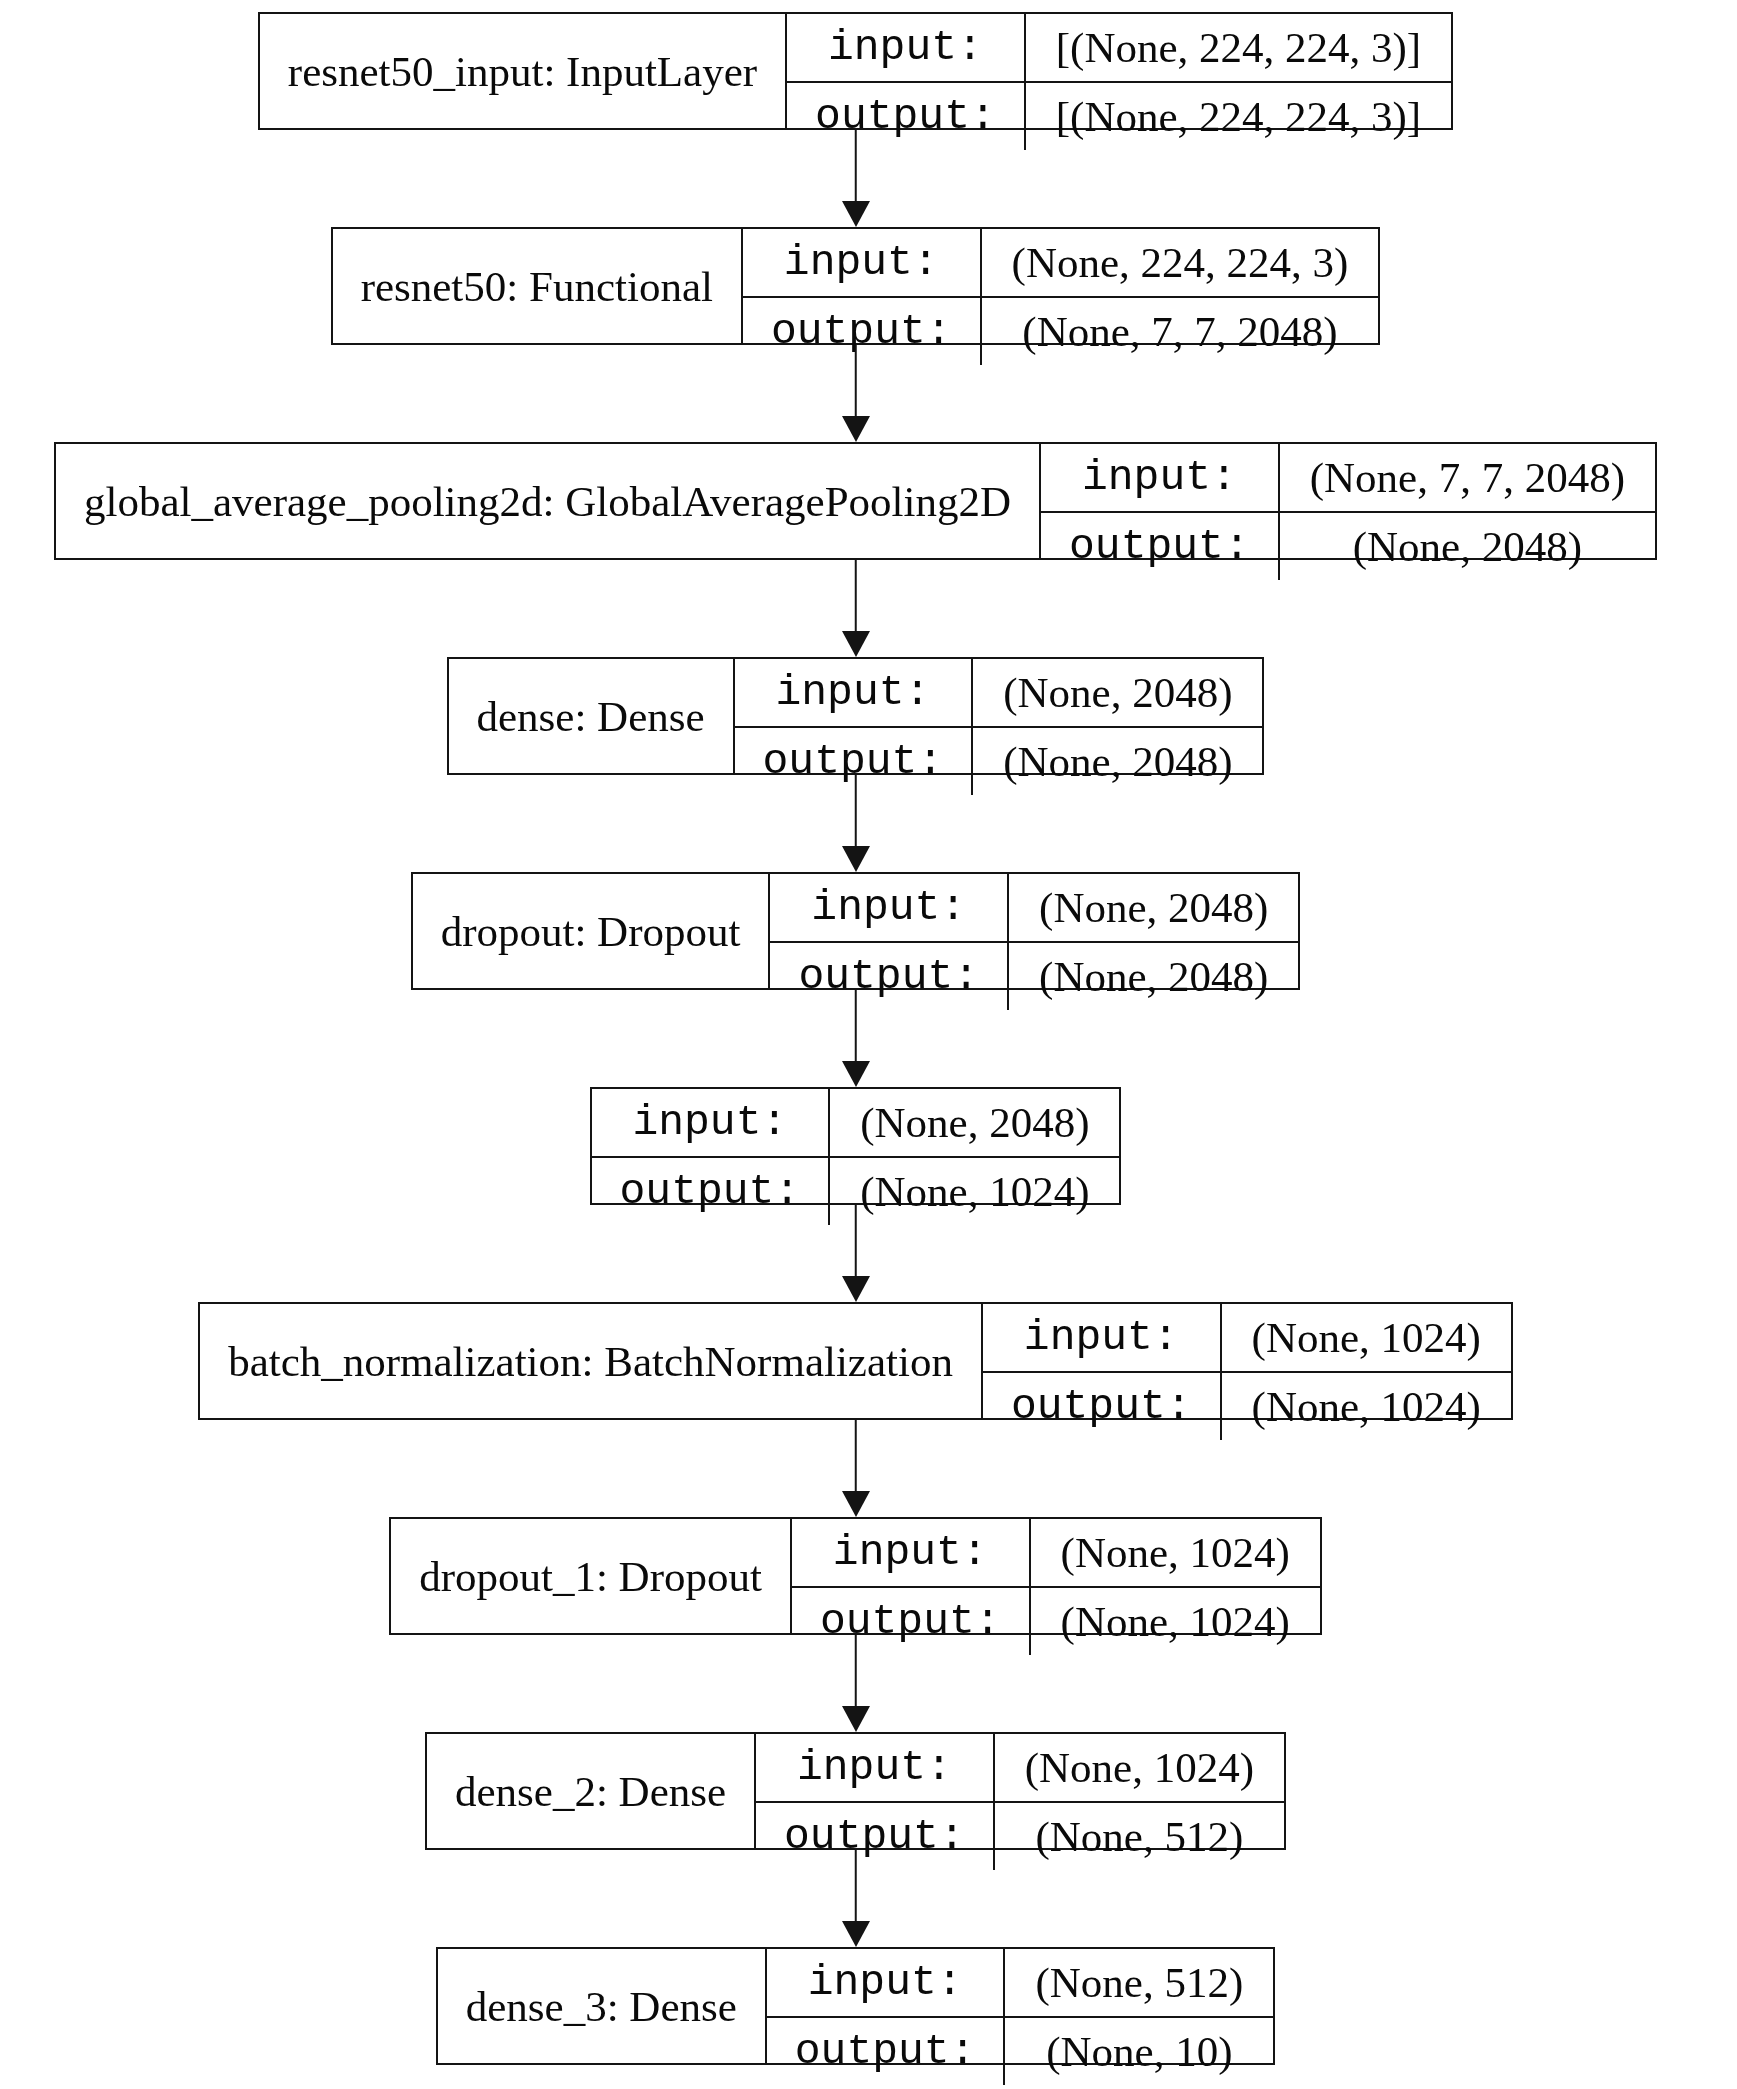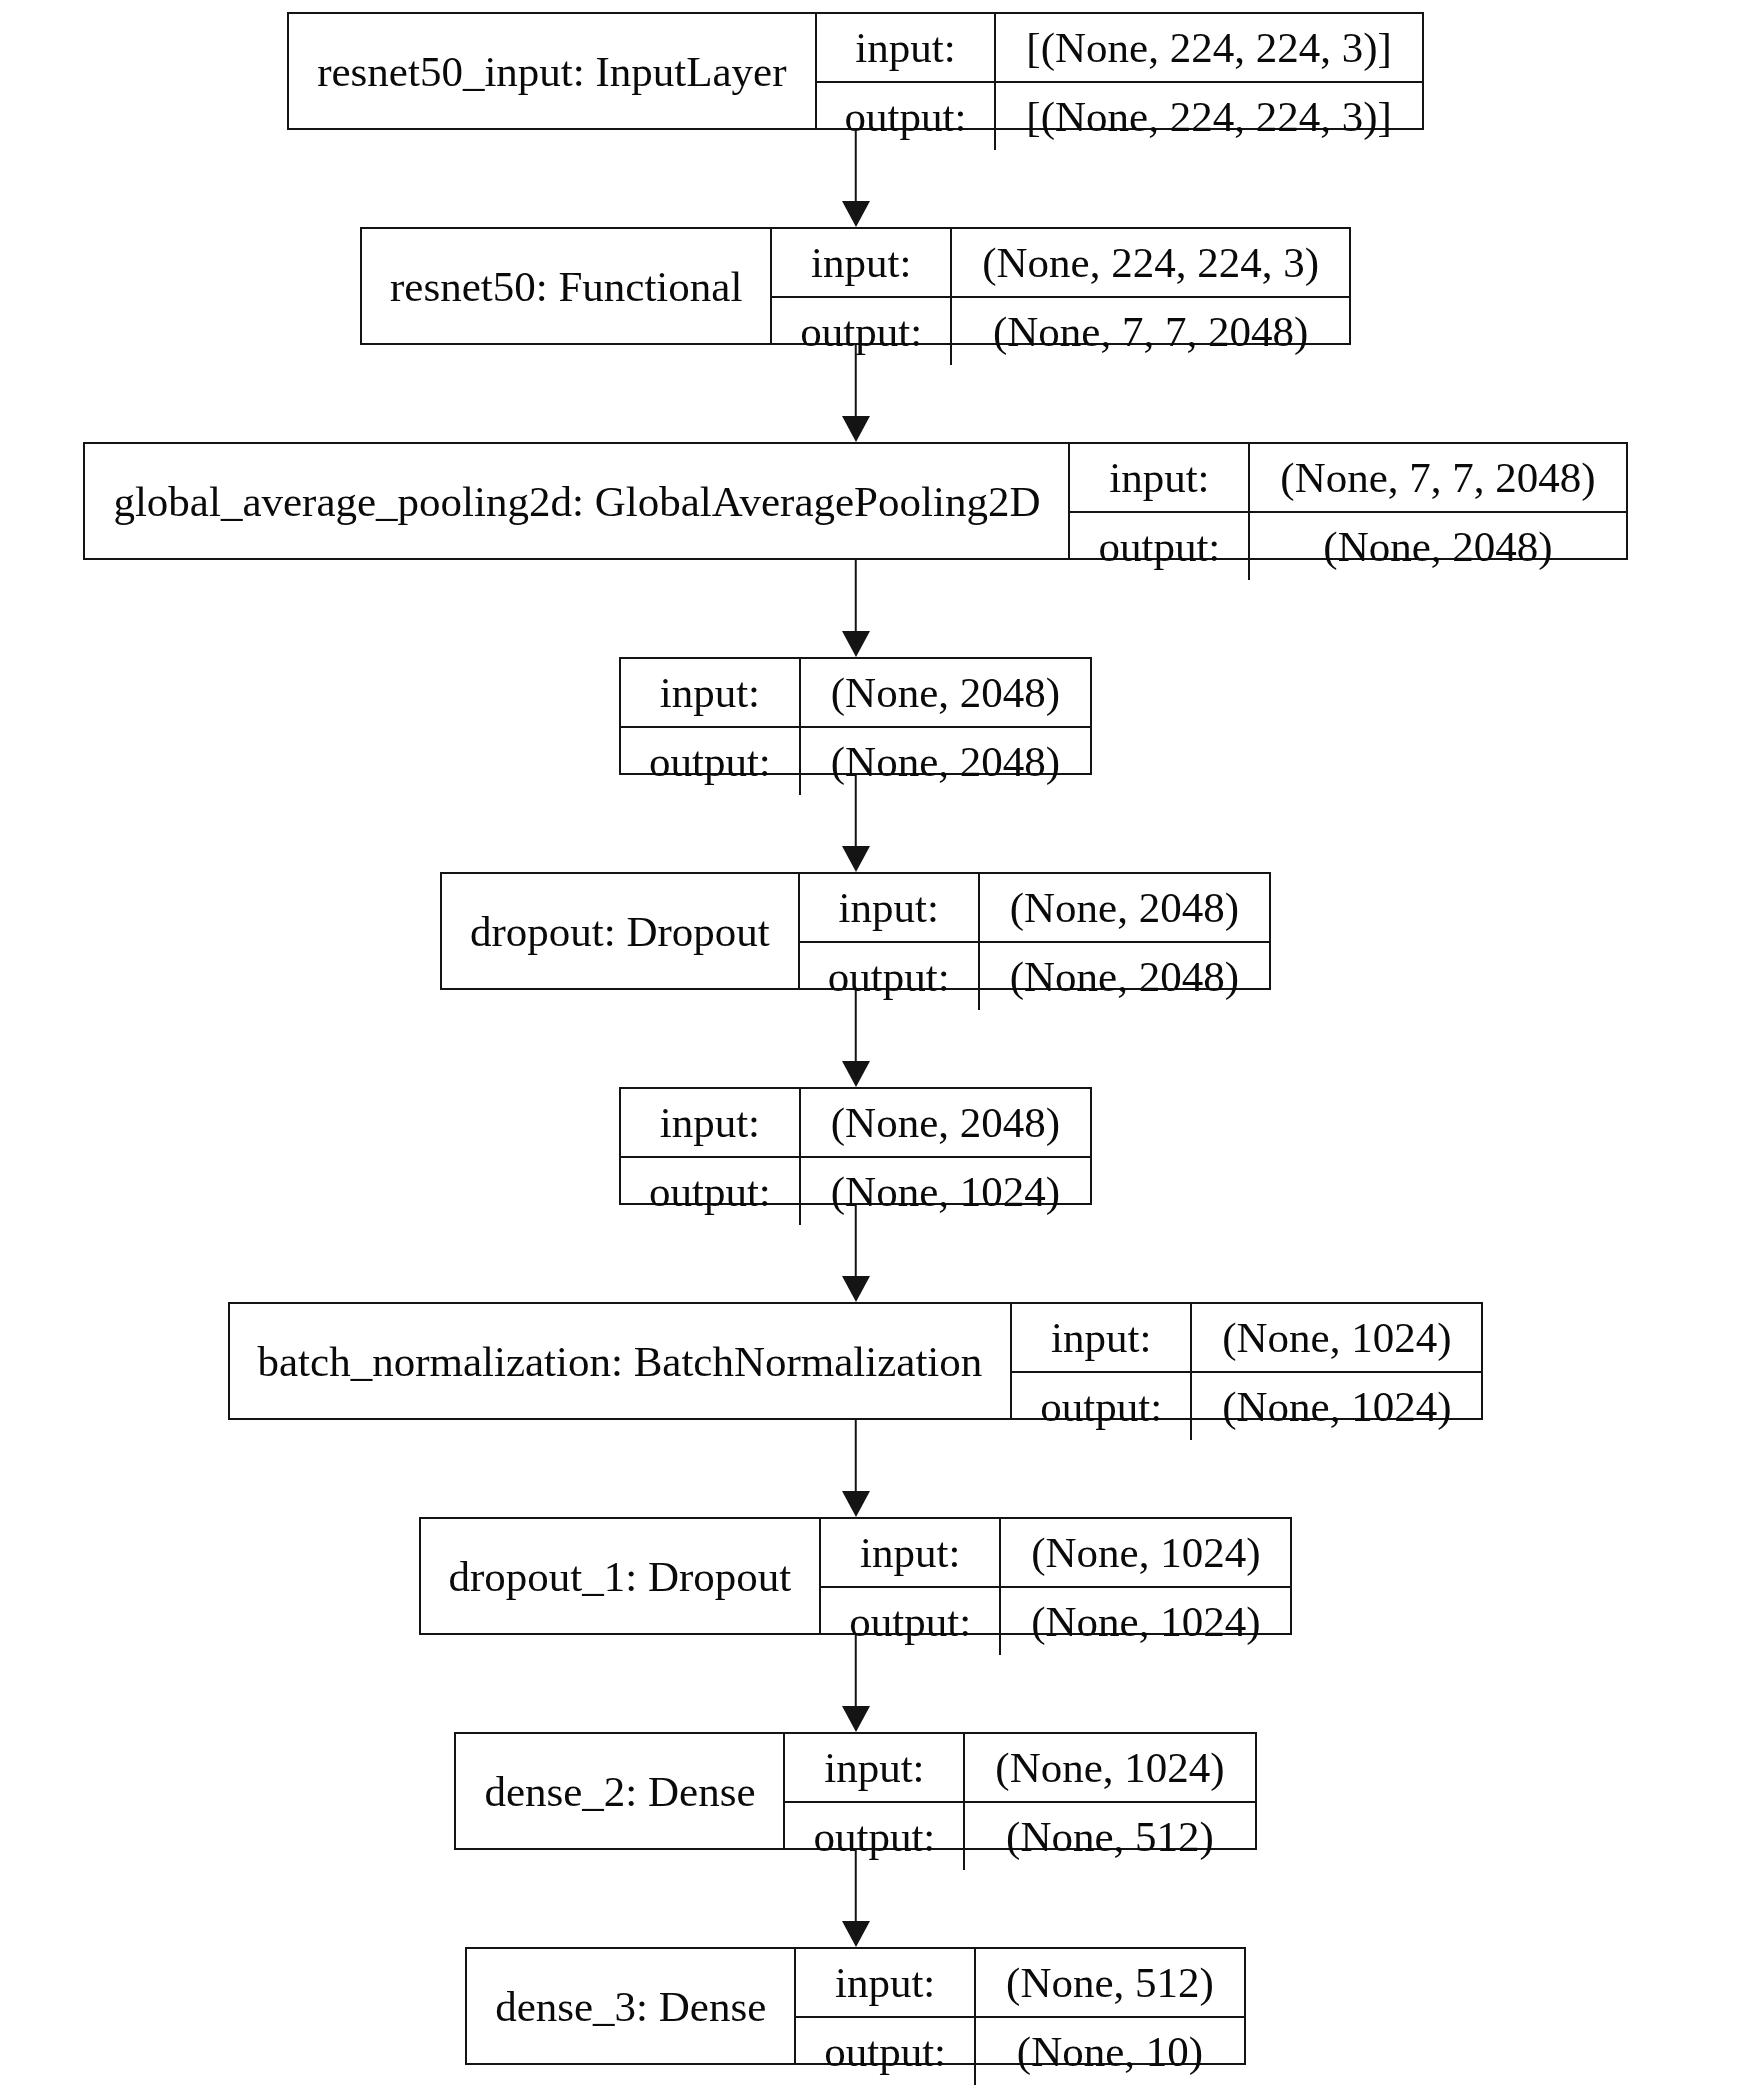--- a/index.html
+++ b/index.html
@@ -47,20 +47,21 @@
   }
   .kv {
     display: grid;
     grid-template-columns: max-content max-content;
     grid-template-rows: 1fr 1fr;
     height: 100%;
   }
   .key-cell {
     padding: 3px 28px;
     border-right: 2.5px solid #141414;
+    font-family: Liberation Mono, monospace;
   }
   .val-cell {
     padding: 12px 30px;
   }
   .r1 {
     border-bottom: 2.5px solid #141414;
   }
   .connector {
     position: relative;
     width: 36px;
@@ -132,20 +133,21 @@
       <div class="cell val-cell">(None, 2048)</div>
     </div>
   </div>
 
   <div class="connector">
     <div class="arrow-line"></div>
     <div class="arrow-head"></div>
   </div>
 
   <div class="node">
+    <div class="cell label-cell">dense: Dense</div>
     <div class="kv">
       <div class="cell key-cell r1">input:</div>
       <div class="cell val-cell r1">(None, 2048)</div>
       <div class="cell key-cell">output:</div>
       <div class="cell val-cell">(None, 2048)</div>
     </div>
   </div>
 
   <div class="connector">
     <div class="arrow-line"></div>

